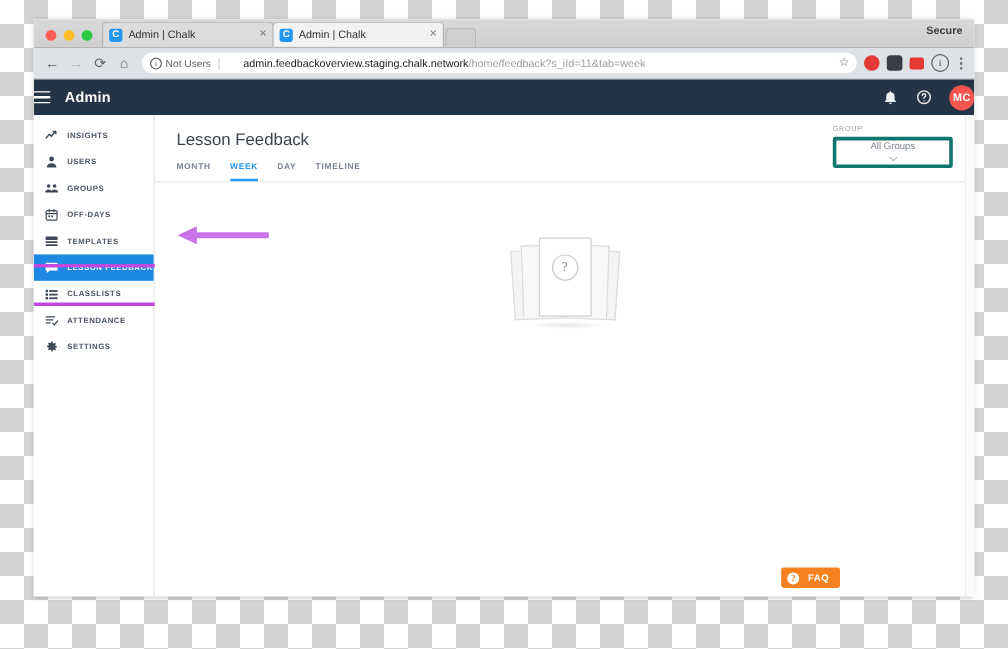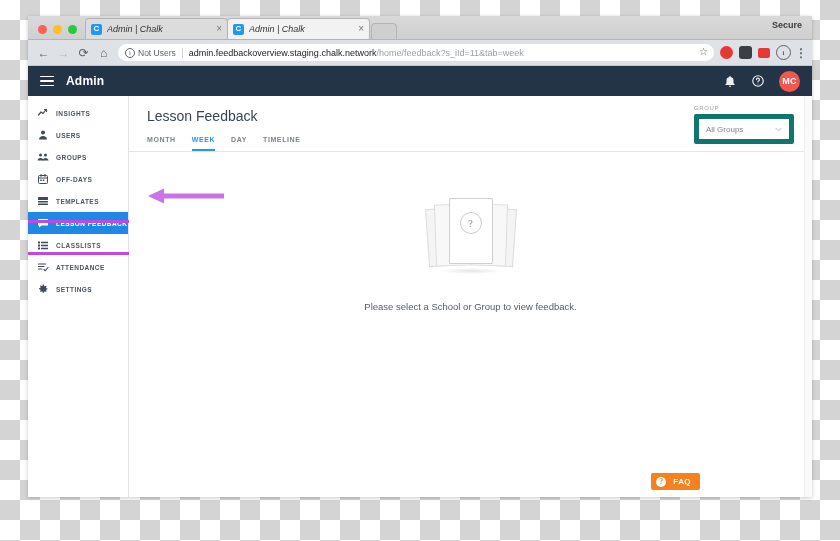--- a/index.html
+++ b/index.html
@@ -91,21 +91,20 @@
     margin-right: 5px;
     flex: 0 0 auto;
     line-height: 1;
   }
   .tab-title {
     flex: 1;
     white-space: nowrap;
     overflow: hidden;
     text-overflow: ellipsis;
     font-size: 9px;
-    font-style: italic;
   }
   .tab-close {
     font-size: 10px;
     color: #777;
     padding-left: 4px;
     line-height: 1;
   }
   .tab-newtab {
     width: 24px; height: 15px;
     border: 1px solid #b4b4b4;
@@ -168,21 +167,21 @@
   .sec-chip .circ {
     width: 8px; height: 8px;
     border: 1px solid #5f6368;
     border-radius: 50%;
     font-size: 7px;
     line-height: 8px;
     text-align: center;
     margin-right: 3px;
     font-family: "Liberation Serif", serif;
   }
-  .url-strong { color: #202124; white-space: nowrap; }
+  .url-strong { color: #202124; white-space: nowrap; margin-left: 14px; }
   .url-dim { color: #9aa0a6; white-space: nowrap; }
   .omni-star {
     position: absolute; right: 6px; top: 2px;
     color: #5f6368; font-size: 10px;
   }
   .ext-icons { display: flex; align-items: center; gap: 6px; flex: 0 0 auto; }
   .ext {
     width: 13px; height: 13px;
     border-radius: 50%;
     display: flex; align-items: center; justify-content: center;
@@ -203,21 +202,21 @@
     overflow: hidden;
     position: relative;
   }
 
   
   .appbar {
     height: 30px;
     background: #243447;
     display: flex;
     align-items: center;
-    padding: 0 12px;
+    padding: 0 0;
     flex: 0 0 auto;
   }
   .hamburger {
     width: 14px;
     display: flex; flex-direction: column; gap: 3px;
     margin-right: 12px;
   }
   .hamburger span { display: block; height: 1.5px; background: #fff; border-radius: 1px; }
   .appbar-title {
     color: #ffffff;
@@ -346,29 +345,30 @@
   }
   .group-label {
     font-size: 6px;
     letter-spacing: 0.6px;
     color: #9aa1ab;
     margin-bottom: 3px;
     text-transform: uppercase;
   }
   .group-select {
     height: 20px;
-    border: 5px solid #0f766e;
+    border: 3px solid #0f766e;
     border-radius: 2px;
     display: flex;
     align-items: center;
     justify-content: space-between;
     padding: 0 7px;
     font-size: 8px;
     color: #7d848e;
     background: #fff;
+    flex-direction: column;
   }
   .caret { color: #b0b6bd; font-size: 8px; }
 
   
   .empty-wrap {
     flex: 1;
     display: flex;
     flex-direction: column;
     align-items: center;
     padding-top: 42px;
@@ -663,21 +663,20 @@
             <div class="paper back-l"></div>
             <div class="paper back-r"></div>
             <div class="paper mid-l"></div>
             <div class="paper mid-r"></div>
             <div class="paper front">
               <div class="qmark">?</div>
             </div>
             <div class="shadow-ell"></div>
           </div>
 
-          <div class="empty-text">Please select a School or Group to view feedback.</div>
         </div>
 
         <div class="page-scrollbar"></div>
 
         <div class="faq-btn">
           <span class="faq-q">?</span>
           <span>FAQ</span>
         </div>
       </div>
     </div>

